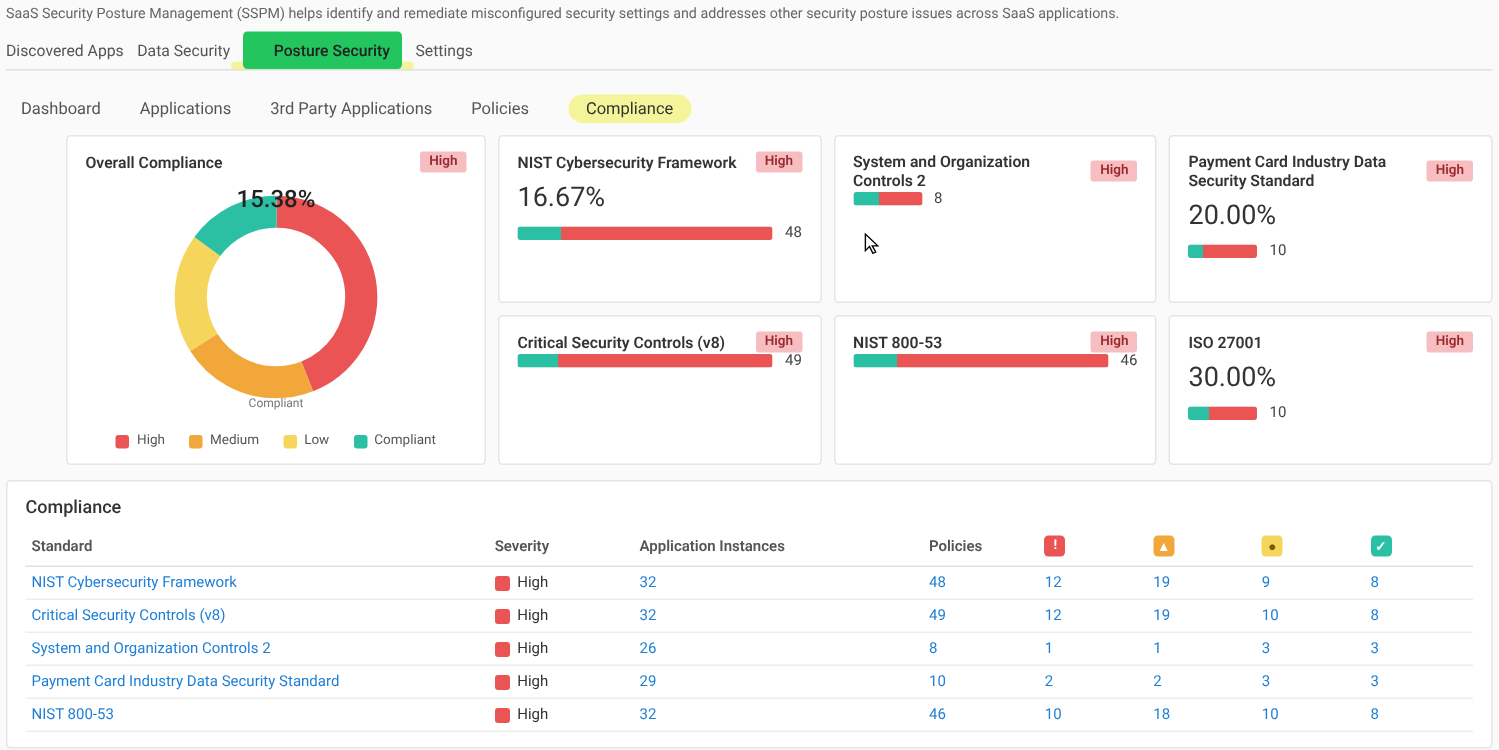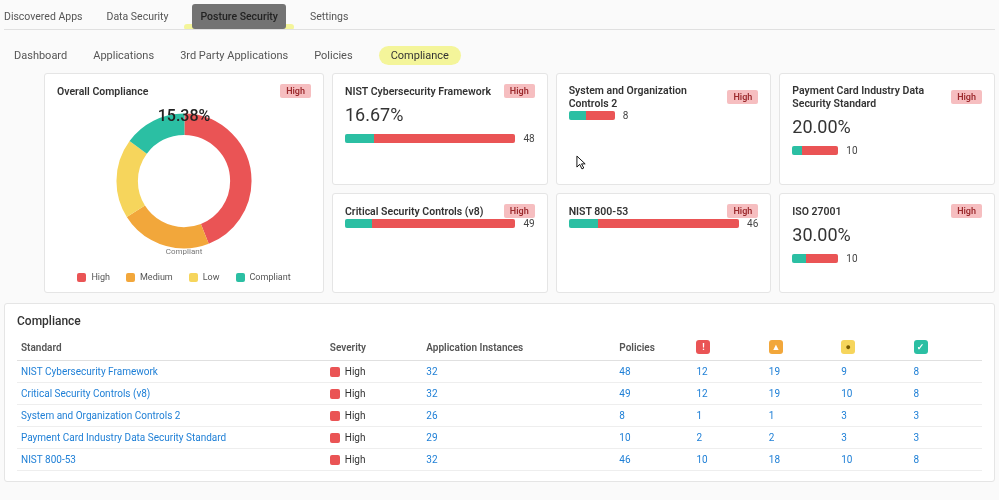--- a/index.html
+++ b/index.html
@@ -2,25 +2,25 @@
 <html><head>
   <meta charset="utf-8">
   <style>
     * { box-sizing: border-box; margin: 0; padding: 0; }
     body { font-family: -apple-system, "Segoe UI", Roboto, Helvetica, Arial, sans-serif; background: #fafafa; color: #333; font-size: 11px; width: 999px; }
     .page { padding: 4px 4px 4px 4px; }
     h1.page-title { font-size: 18px; font-weight: 500; color: #333; margin: 2px 0 2px 0; }
     .page-sub { font-size: 9.5px; color: #666; margin-bottom: 6px; }
 
     
-    .tabs { display: flex; gap: 24px; border-bottom: 1px solid #e0e0e0; margin-bottom: 8px; padding-left: 0px; }
+    .tabs { display: flex; gap: 9px; border-bottom: 1px solid #e0e0e0; margin-bottom: 8px; padding-left: 0px; }
     .tab { font-size: 10.5px; color: #555; padding: 6px 0 6px 0; cursor: pointer; position: relative; }
     .tab.active { color: #222; font-weight: 500; }
     .tab.active::after { content:""; position:absolute; left:-8px; right:-8px; bottom:-1px; height: 6px; background: #f4f59a; border-radius: 3px; z-index:-1;}
-    .tab.hl { background:#737373; border-radius:3px; padding-left:8px; padding-right:8px;}
+    .tab.hl { background:#22c55e; border-radius:3px; padding-left:20px; padding-right:8px;}
 
     
     .subtabs { display:flex; gap: 26px; padding: 8px 0 8px 10px; font-size:11px; color:#555; }
     .subtab { cursor:pointer; padding: 3px 0; }
     .subtab.active { background:#f4f59a; padding: 3px 12px; border-radius: 10px; color:#333; }
 
     
     .cards { display:grid; grid-template-columns: 280px 1fr 1fr 1fr; gap: 8px; padding-left: 40px; }
     .card { background:#fff; border:1px solid #e5e5e5; border-radius:3px; padding: 10px 12px; }
     .card-title { font-size: 10.5px; font-weight:600; color:#333; display:flex; align-items:center; justify-content:space-between; }
@@ -58,20 +58,21 @@
     .hdr-icon.red { background:#ea5455; }
     .hdr-icon.orange { background:#f2a73b; }
     .hdr-icon.yellow { background:#f6d55c; color:#7a5b00;}
     .hdr-icon.green { background:#2bbfa3; }
     .cursor { position:absolute; width:11px; height:15px; }
   </style>
 </head>
 <body>
 
 <div class="page">
+  <div class="page-sub">SaaS Security Posture Management (SSPM) helps identify and remediate misconfigured security settings and addresses other security posture issues across SaaS applications.</div>
 
   <div class="tabs">
     <div class="tab">Discovered Apps</div>
     <div class="tab">Data Security</div>
     <div class="tab hl active">Posture Security</div>
     <div class="tab">Settings</div>
   </div>
 
   <div class="subtabs">
     <div class="subtab">Dashboard</div>

